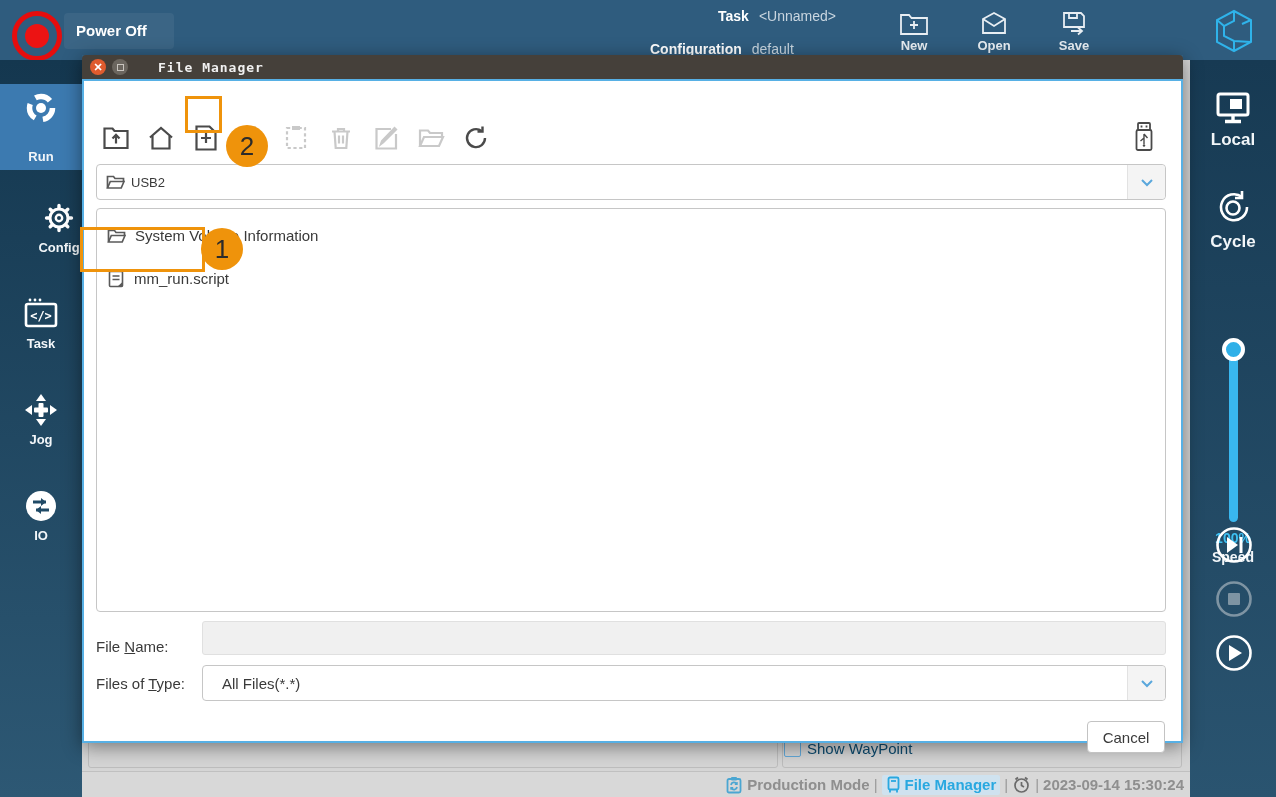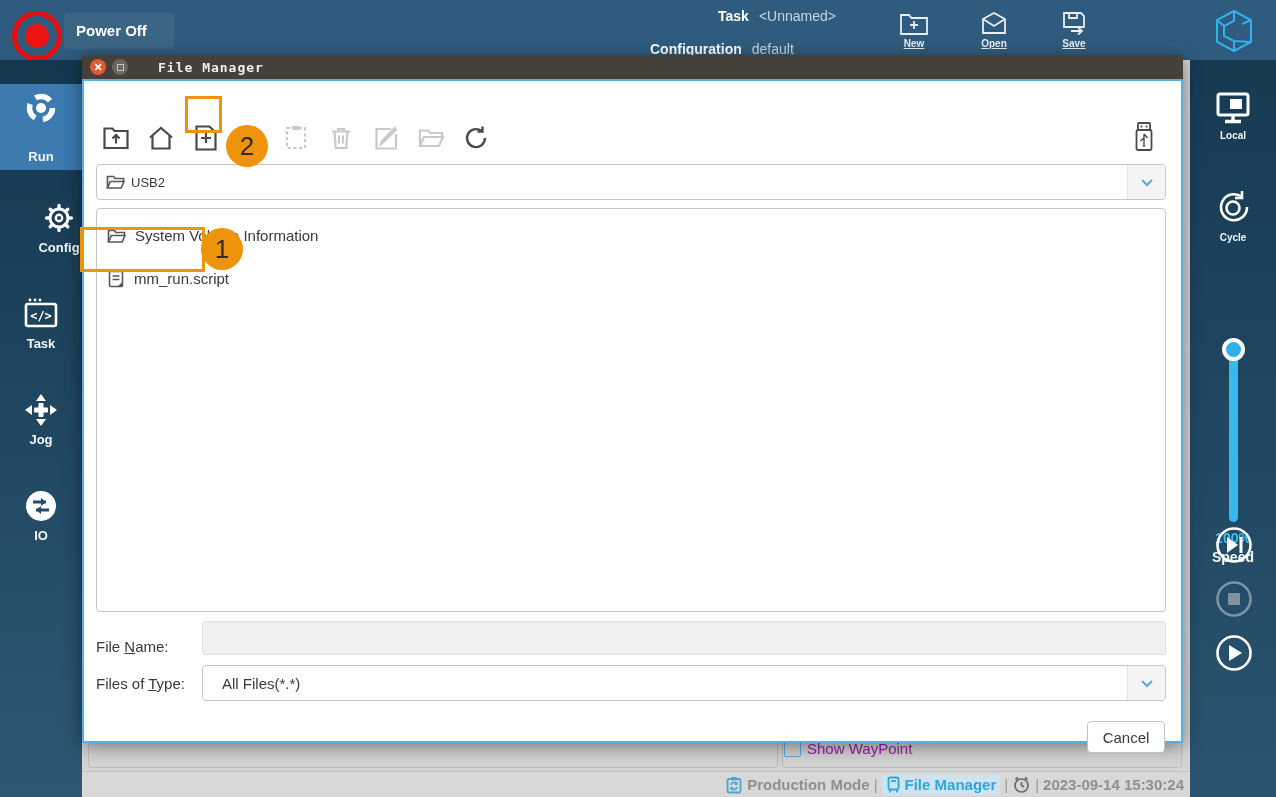--- a/index.html
+++ b/index.html
@@ -26,48 +26,48 @@
   #power-panel{left:64px;top:13px;width:110px;height:36px;background:rgba(255,255,255,.06);border-radius:4px;}
   #power-btn{left:12px;top:11px;width:50px;height:50px;border-radius:50%;border:5px solid #e60d0d;background:transparent;display:flex;align-items:center;justify-content:center;cursor:pointer;}
   #power-btn .dot{width:24px;height:24px;border-radius:50%;background:#ec1313;}
   #power-label{left:76px;top:22px;color:#fff;font-weight:bold;font-size:15px;}
   .tb-kv{font-size:14px;white-space:nowrap;}
   .tb-kv .k{color:#fff;font-weight:bold;}
   .tb-kv .v{color:#c9d6e0;margin-left:10px;}
   #task-kv{left:718px;top:8px;}
   #config-kv{left:650px;top:41px;text-align:right;}
   .tb-action{width:64px;text-align:center;color:#e8eef3;}
-  .tb-action .lbl{font-size:10px;font-weight:bold;margin-top:2px;text-decoration:underline;}
+  .tb-action .lbl{font-size:13px;font-weight:bold;margin-top:2px;}
   #act-new{left:882px;top:10px;}
   #act-open{left:962px;top:10px;}
   #act-save{left:1042px;top:10px;}
   .tb-action svg{margin:0 auto;}
   #brand-logo{left:1214px;top:9px;}
 
   
   #left-side{left:0;top:60px;width:82px;height:737px;background:linear-gradient(180deg,var(--side-dark),var(--side-light));z-index:2;}
   .nav-item{position:absolute;left:0;width:82px;height:86px;display:flex;flex-direction:column;align-items:center;justify-content:center;gap:5px;color:#f2f6f9;cursor:pointer;}
   .nav-item .lbl{font-size:13px;font-weight:bold;}
   .nav-item.active{background:var(--active);}
 
   
   #right-side{left:1190px;top:60px;width:86px;height:737px;background:linear-gradient(180deg,#173a53,#2a5470);z-index:2;}
   .rs-item{position:absolute;left:0;width:86px;display:flex;flex-direction:column;align-items:center;gap:4px;color:#f2f6f9;cursor:pointer;}
-  .rs-item .lbl{font-size:10px;font-weight:bold;}
+  .rs-item .lbl{font-size:17px;font-weight:bold;}
   #speed-track{left:39px;top:287px;width:9px;height:175px;background:#39b7ef;border-radius:5px;cursor:pointer;}
   #speed-knob{left:-7px;top:-9px;width:23px;height:23px;background:#2fb0e8;border:4px solid #fff;border-radius:50%;}
   #speed-val{left:0;top:470px;width:86px;text-align:center;color:#3ec1f3;font-size:14px;font-weight:bold;}
   #speed-lbl{left:0;top:489px;width:86px;text-align:center;color:#f2f6f9;font-size:14px;font-weight:bold;}
   .rs-btn{position:absolute;left:25px;width:38px;height:38px;cursor:pointer;}
 
   
   #bg-window{left:82px;top:60px;width:1108px;height:737px;background:var(--gray-bg);z-index:1;}
   #bg-left-panel{left:6px;top:620px;width:690px;height:88px;border:1px solid #bdbdbd;border-radius:3px;}
   #bg-right-panel{left:700px;top:620px;width:400px;height:88px;border:1px solid #bdbdbd;border-radius:3px;}
-  #waypoint-row{left:702px;top:680px;display:flex;align-items:center;gap:6px;color:#a21caf;font-size:15px;}
+  #waypoint-row{left:702px;top:680px;display:flex;align-items:center;gap:6px;color:#0c4a6e;font-size:15px;}
   #waypoint-box{width:17px;height:17px;border:1px solid #63a9d9;background:transparent;border-radius:2px;cursor:pointer;}
   #statusbar{left:0;top:711px;width:1108px;height:26px;background:#d8d8d8;border-top:1px solid #c0c0c0;display:flex;align-items:center;justify-content:flex-end;padding-right:6px;font-size:15px;font-weight:bold;color:#8f8f8f;gap:4px;}
   #statusbar .seg{display:flex;align-items:center;gap:4px;}
   #statusbar .fm{background:#cfe2ef;color:#29a8e0;padding:1px 4px;border-radius:2px;}
   #statusbar .sep{color:#9a9a9a;font-weight:normal;}
 
   
   #dialog{left:82px;top:55px;width:1101px;height:688px;z-index:3;box-shadow:0 4px 18px rgba(0,0,0,.45);}
   #dlg-titlebar{left:0;top:0;width:1101px;height:24px;background:var(--titlebar);border-radius:4px 4px 0 0;display:flex;align-items:center;}
   .tb-circle{width:16px;height:16px;border-radius:50%;display:flex;align-items:center;justify-content:center;cursor:pointer;}

